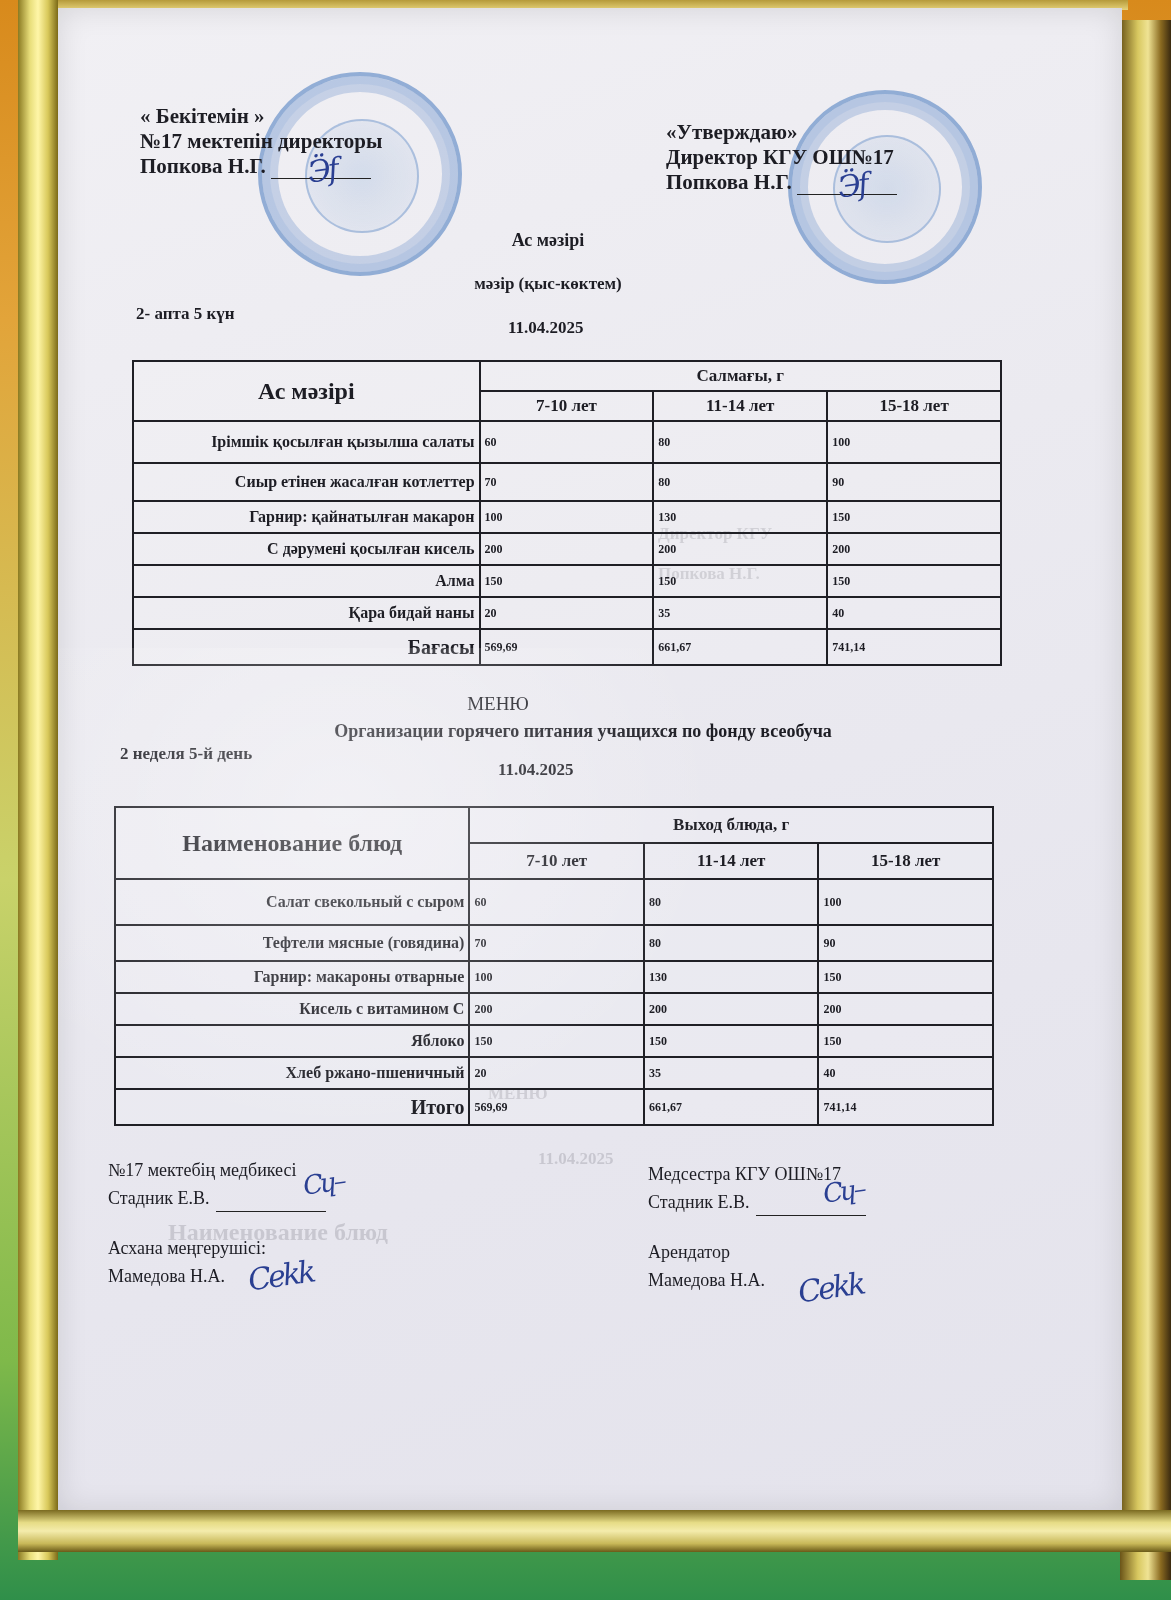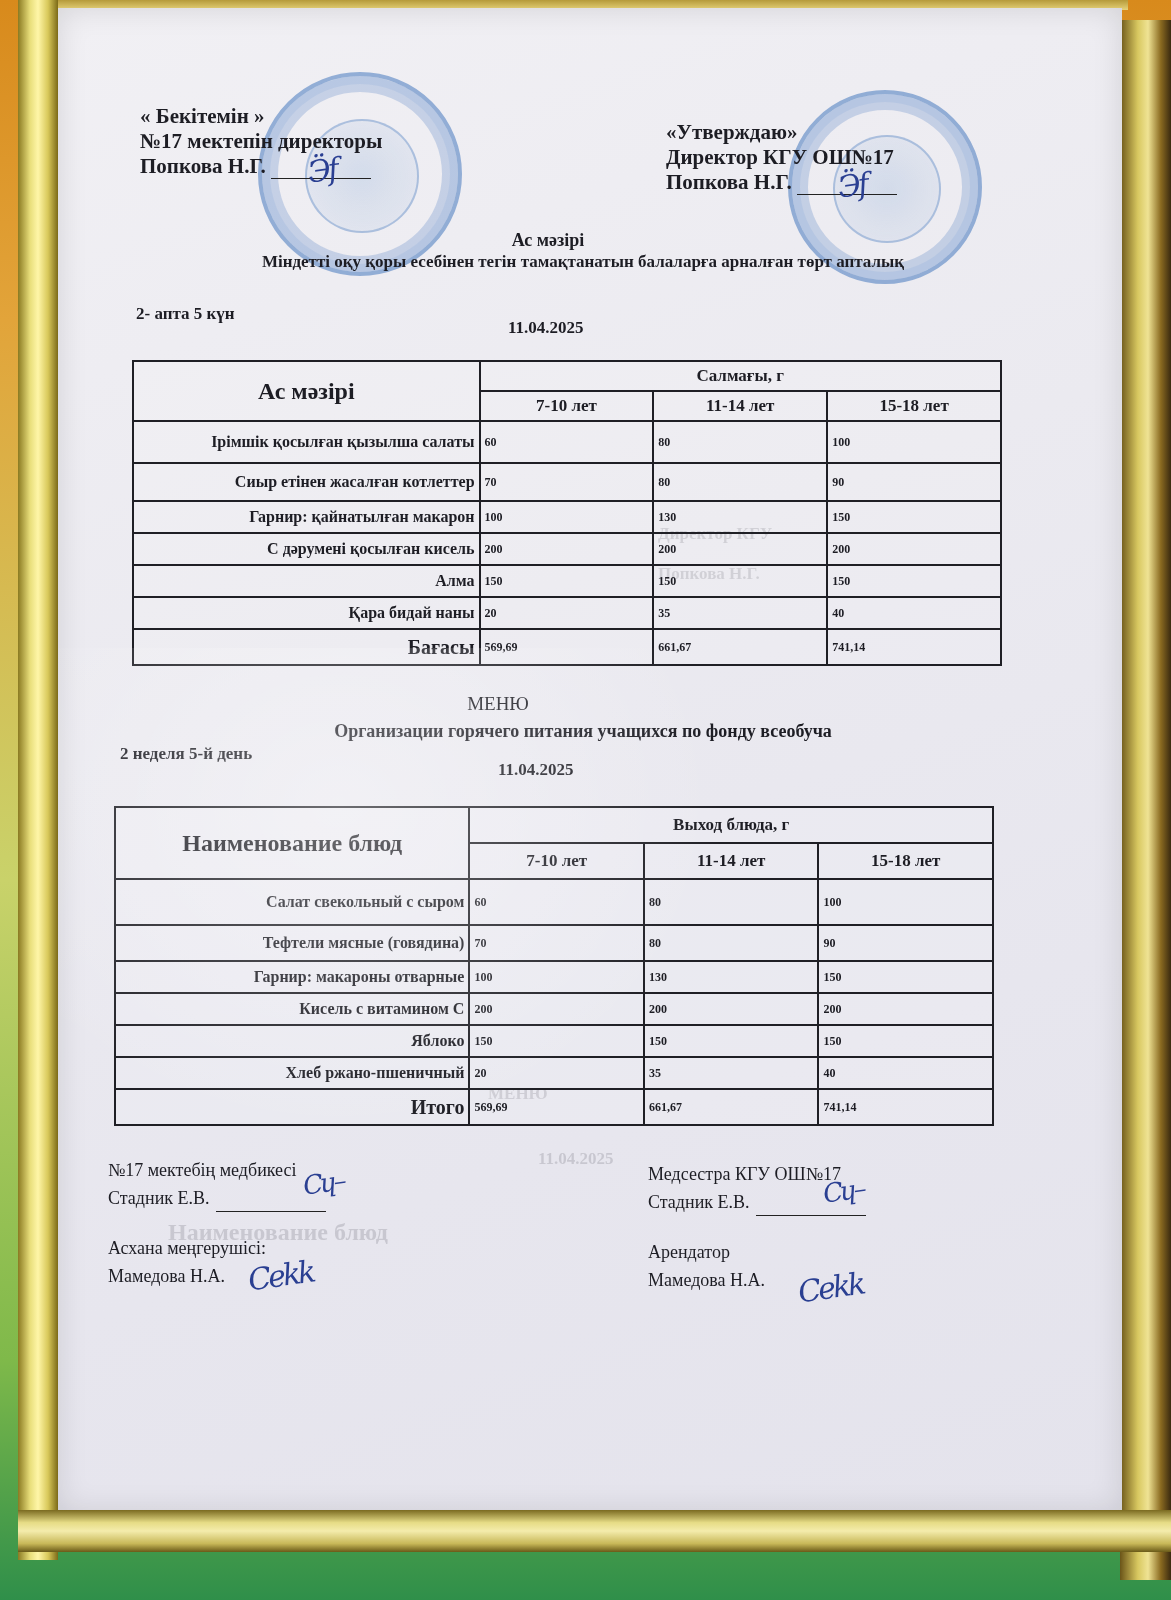--- a/index.html
+++ b/index.html
@@ -94,21 +94,21 @@
   <div class="signature" style="left:250px; top:145px;">Ӭf</div>
 
   <div class="hdr" style="left:608px; top:112px;">
     <div>«Утверждаю»</div>
     <div>Директор КГУ ОШ№17</div>
     <div><span>Попкова Н.Г.</span> <span class="sigline"></span></div>
   </div>
   <div class="signature" style="left:780px; top:160px;">Ӭf</div>
 
   <div class="center" style="left:0; width:980px; top:222px; font-size:18px;">Ас  мәзірі</div>
-  <div class="center" style="left:0; width:1050px; top:244px; font-size:17px;">Міндетті оқу қоры есебінен  тегін тамақтанатын балаларға арналған төрт  апталық</div>
+  <div class="center" style="left:0; width:980px; top:266px; font-size:17px;">мәзір (қыс-көктем)</div>
   <div class="meta" style="left:78px; top:296px;">2- апта  5 күн</div>
   <div class="meta" style="left:450px; top:310px;">11.04.2025</div>
 
   <table class="menu" style="left:74px; top:352px; width:870px;">
     <tbody>
         <tr>
       <th class="big-head" rowspan="2" style="width:340px;">Ас  мәзірі</th>
       <th class="grp-head" colspan="3">Салмағы, г</th>
     </tr>
     <tr>

